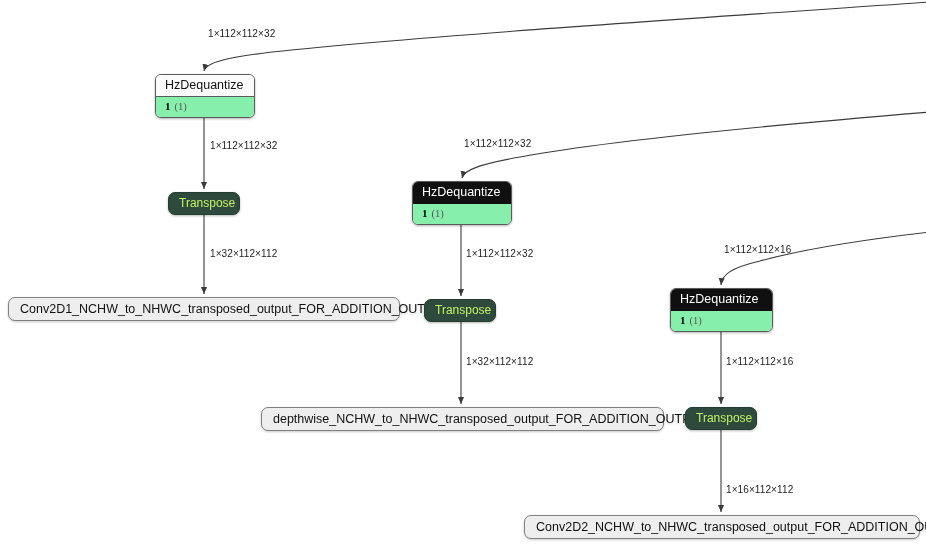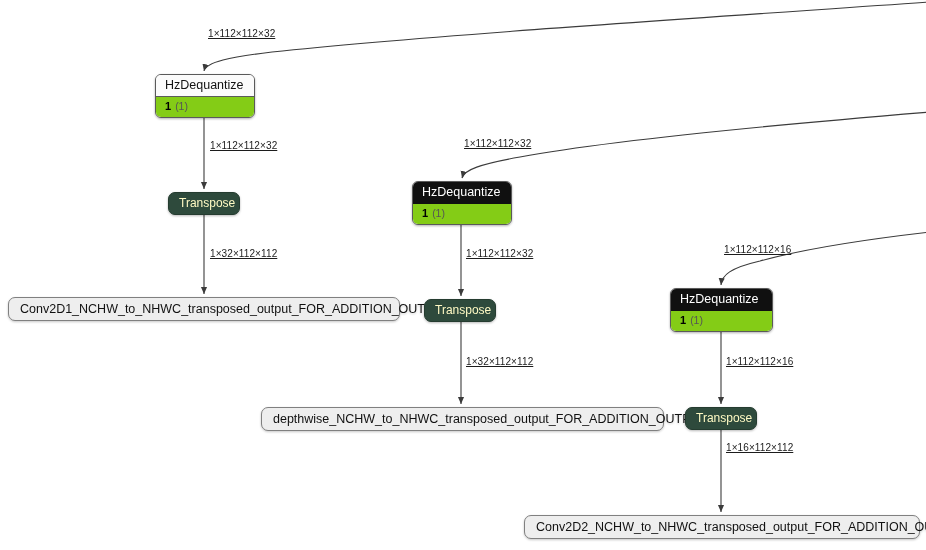--- a/index.html
+++ b/index.html
@@ -60,42 +60,43 @@
     color: #ffffff;
     border-bottom: 1px solid #101010;
   }
   .op-node .op-attr {
     box-sizing: border-box;
     height: 20px;
     line-height: 19px;
     padding: 0 9px;
     font-size: 11px;
     color: #1a1a1a;
-    background: #84cc16;
-    white-space: nowrap;
+    background: #86efac;
+    white-space: nowrap;
+    font-family: Liberation Serif, serif;
   }
   .op-node .op-attr .attr-key {
     font-weight: bold;
     font-size: 11px;
     color: #000000;
   }
   .op-node .op-attr .attr-val {
     color: #555555;
     font-size: 10.5px;
     margin-left: 4px;
   }
 
   
   .transpose-node {
     position: absolute;
     box-sizing: border-box;
     background: #2e4a3c;
     border: 1px solid #253c30;
     border-radius: 7px;
-    color: #fef9c3;
+    color: #bef264;
     font-size: 12px;
     line-height: 21px;
     height: 23px;
     text-align: center;
     padding: 0 10px;
     white-space: nowrap;
     filter: drop-shadow(0px 1px 1px rgba(0,0,0,0.28));
   }
 
   
@@ -115,21 +116,20 @@
     filter: drop-shadow(0px 1px 1px rgba(0,0,0,0.22));
   }
 
   
   .edge-label {
     position: absolute;
     font-size: 10px;
     color: #1c1c1c;
     white-space: nowrap;
     letter-spacing: 0.1px;
-    text-decoration: underline;
   }
 </style>
 </head>
 <body>
 
 <div id="graph-canvas">
 
   <svg class="edges-layer" viewBox="0 0 926 550" width="926" height="550" xmlns="http://www.w3.org/2000/svg">
     <defs>
       <marker id="arrow" viewBox="0 0 10 10" refX="9" refY="5" markerWidth="7" markerHeight="7" orient="auto-start-reverse">
@@ -196,16 +196,16 @@
     <div class="edge-label" style="left:208px; top:28px;">1×112×112×32</div>
     <div class="edge-label" style="left:210px; top:140px;">1×112×112×32</div>
     <div class="edge-label" style="left:210px; top:248px;">1×32×112×112</div>
 
     <div class="edge-label" style="left:464px; top:138px;">1×112×112×32</div>
     <div class="edge-label" style="left:466px; top:248px;">1×112×112×32</div>
     <div class="edge-label" style="left:466px; top:356px;">1×32×112×112</div>
 
     <div class="edge-label" style="left:724px; top:244px;">1×112×112×16</div>
     <div class="edge-label" style="left:726px; top:356px;">1×112×112×16</div>
-    <div class="edge-label" style="left:726px; top:442px;">1×16×112×112</div>
+    <div class="edge-label" style="left:726px; top:484px;">1×16×112×112</div>
   </div>
 
 </div>
 
 </body></html>

